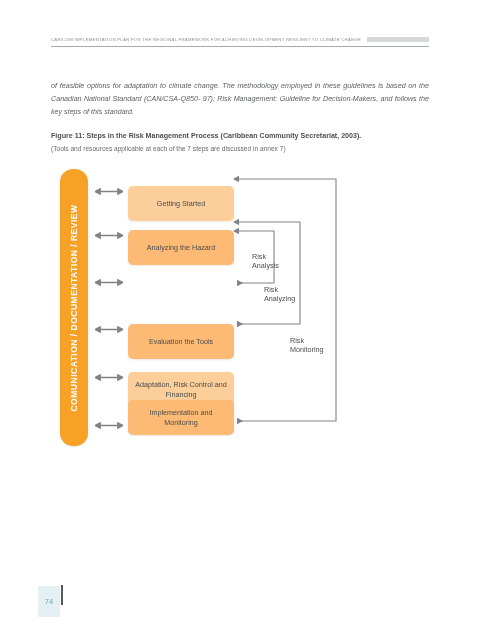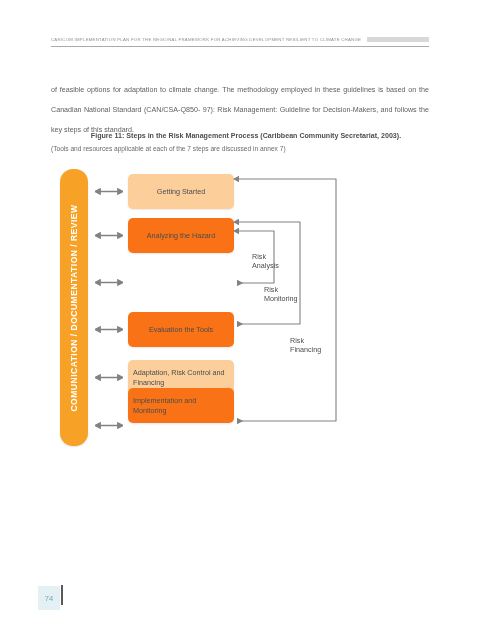--- a/index.html
+++ b/index.html
@@ -51,40 +51,40 @@
     background: #a9aaac;
   }
 
   
   .body-copy {
     position: absolute;
     left: 51px;
     top: 80px;
     width: 378px;
     font-size: 7.15px;
-    line-height: 20px;
+    line-height: 13px;
     color: #5d5e60;
     text-align: justify;
+    font-style: italic;
   }
   .body-copy p { margin: 0; }
 
   
   .figure-caption {
     position: absolute;
     left: 51px;
     top: 131px;
     width: 390px;
   }
   .caption-title {
     font-size: 7.1px;
     font-weight: bold;
     color: #4d4e50;
     line-height: 11px;
     white-space: nowrap;
-    text-align: center;
   }
   .caption-sub {
     font-size: 6.6px;
     color: #6a6b6d;
     line-height: 11px;
     margin-top: 1px;
     white-space: nowrap;
   }
 
   
@@ -125,29 +125,31 @@
   
   .step {
     position: absolute;
     left: 128px;
     width: 106px;
     height: 35px;
     border-radius: 5px;
     display: flex;
     align-items: center;
     justify-content: center;
+    text-align: center;
     font-size: 7.2px;
     line-height: 9.6px;
     color: #4b4c4e;
     box-shadow: 0 1px 2px rgba(0,0,0,0.09);
     padding: 0 5px;
     box-sizing: border-box;
+    margin-top: 12px;
   }
   .step.dark  { background: #fbce9a; }
-  .step.light { background: #f97316; }
+  .step.light { background: #fdba74; }
 
   
   .dbl-arrow {
     position: absolute;
     left: 95px;
     width: 28px;
     height: 9px;
   }
 
   
@@ -171,21 +173,21 @@
   #label-risk-analysis   { left: 252px; top: 252px; width: 48px; }
   #label-risk-assessment { left: 264px; top: 285px; width: 62px; }
   #label-risk-management { left: 290px; top: 336px; width: 68px; }
 
   
   .folio {
     position: absolute;
     left: 38px;
     top: 586px;
     width: 22px;
-    height: 24px;
+    height: 31px;
     background: #e4f0f3;
     display: flex;
     align-items: center;
     justify-content: center;
     font-size: 7.6px;
     color: #6fa8b4;
   }
   .folio-rule {
     position: absolute;
     left: 61px;
@@ -275,22 +277,22 @@
 
     <path d="M10,14 L108,14 L108,256 L10,256" fill="none" stroke="#808285" stroke-width="1.1" stroke-linejoin="round" marker-start="url(#arrowL)" marker-end="url(#arrowL)"></path>
   </svg>
 
   <div class="bracket-label" id="label-risk-analysis">
     <div>Risk</div>
     <div>Analysis</div>
   </div>
   <div class="bracket-label" id="label-risk-assessment">
     <div>Risk</div>
-    <div>Monitoring</div>
+    <div>Analyzing</div>
   </div>
   <div class="bracket-label" id="label-risk-management">
     <div>Risk</div>
-    <div>Financing</div>
+    <div>Monitoring</div>
   </div>
 </div>
 
 <div class="folio">74</div>
 <div class="folio-rule"></div>
 
 </body></html>

